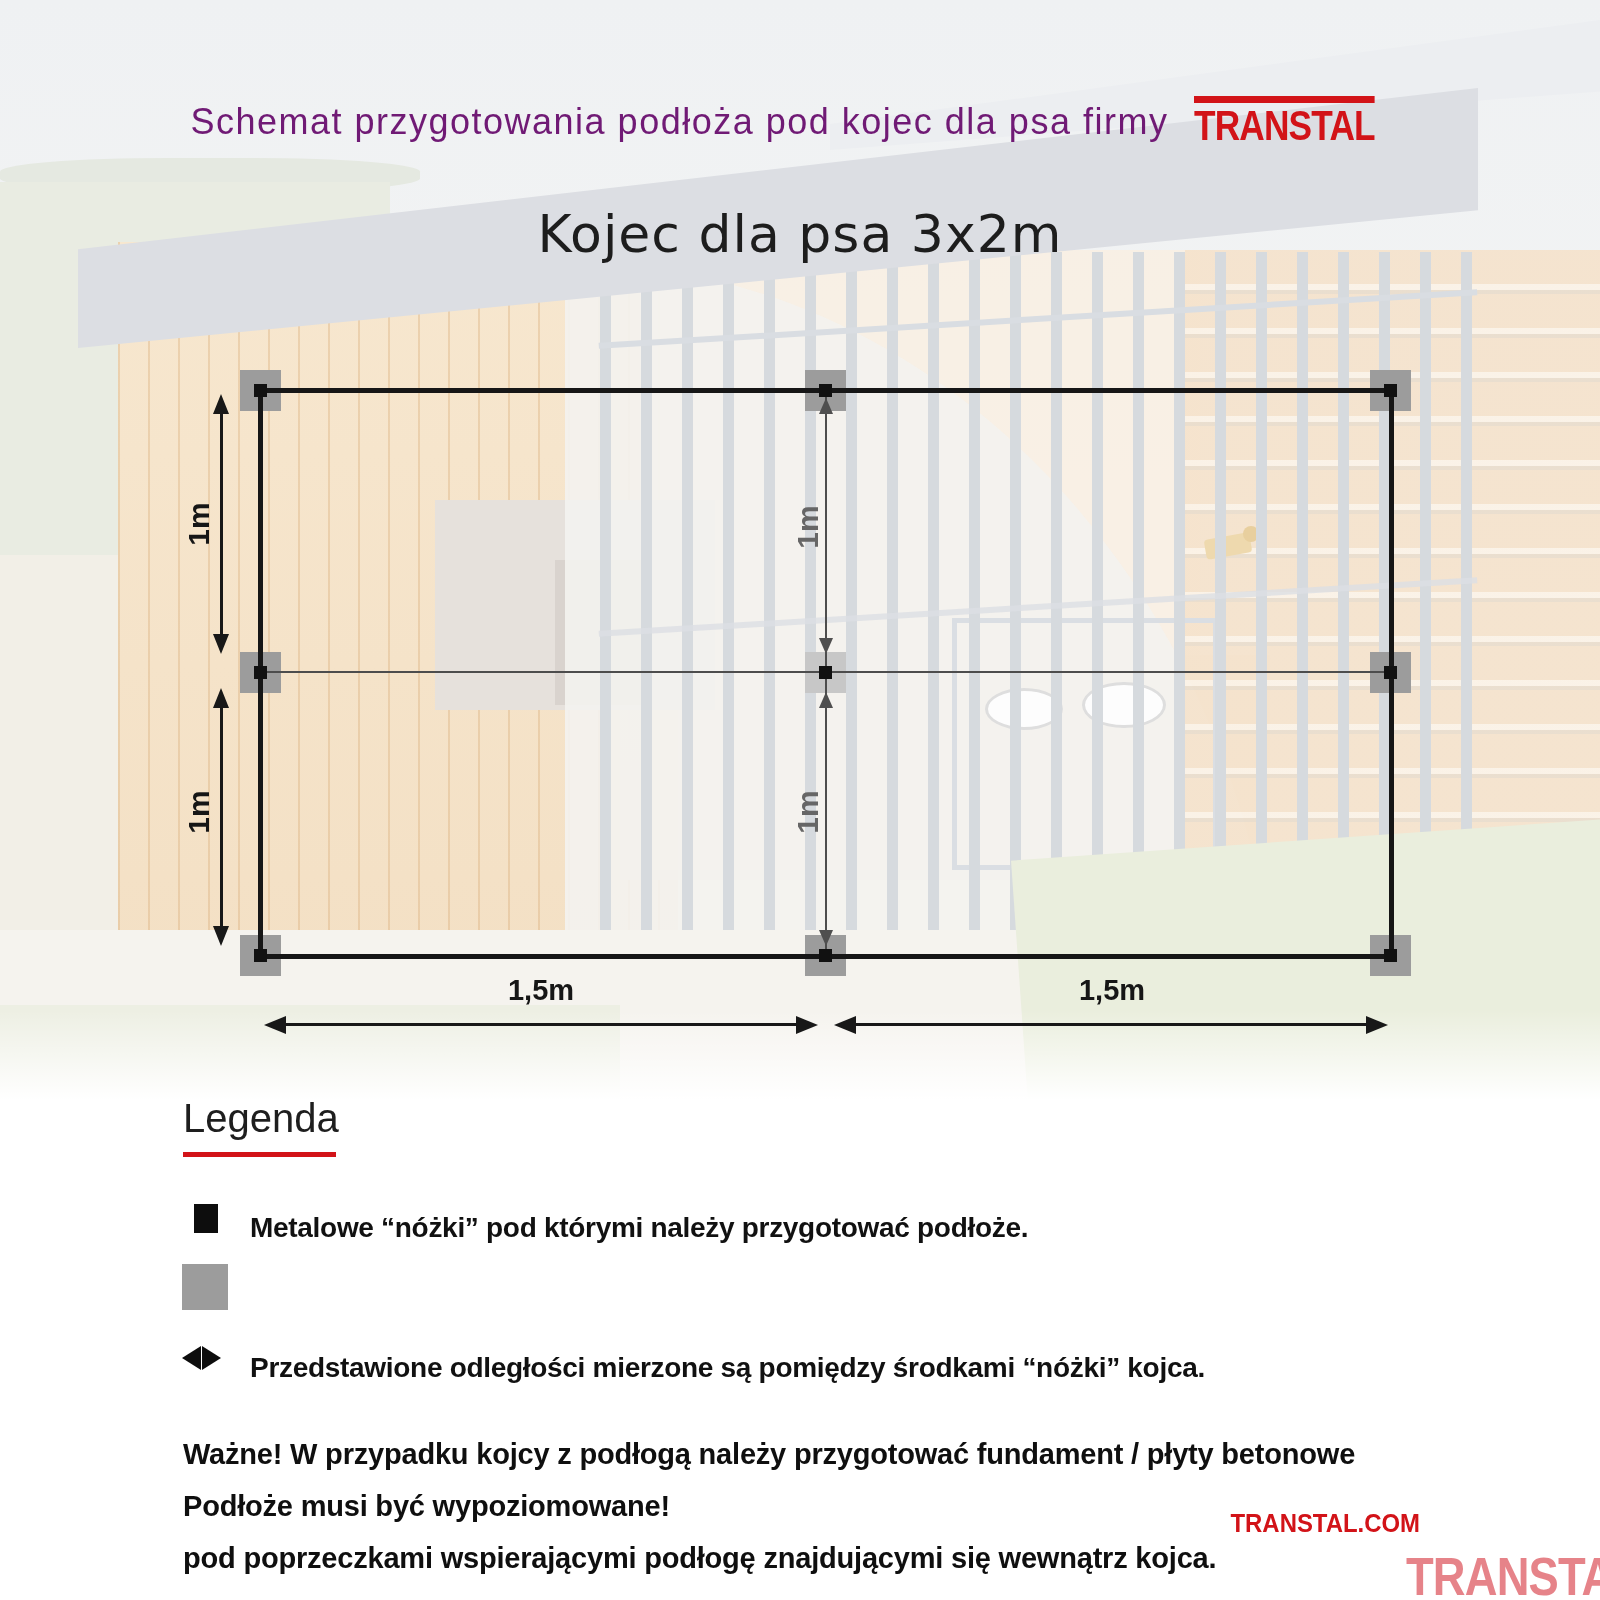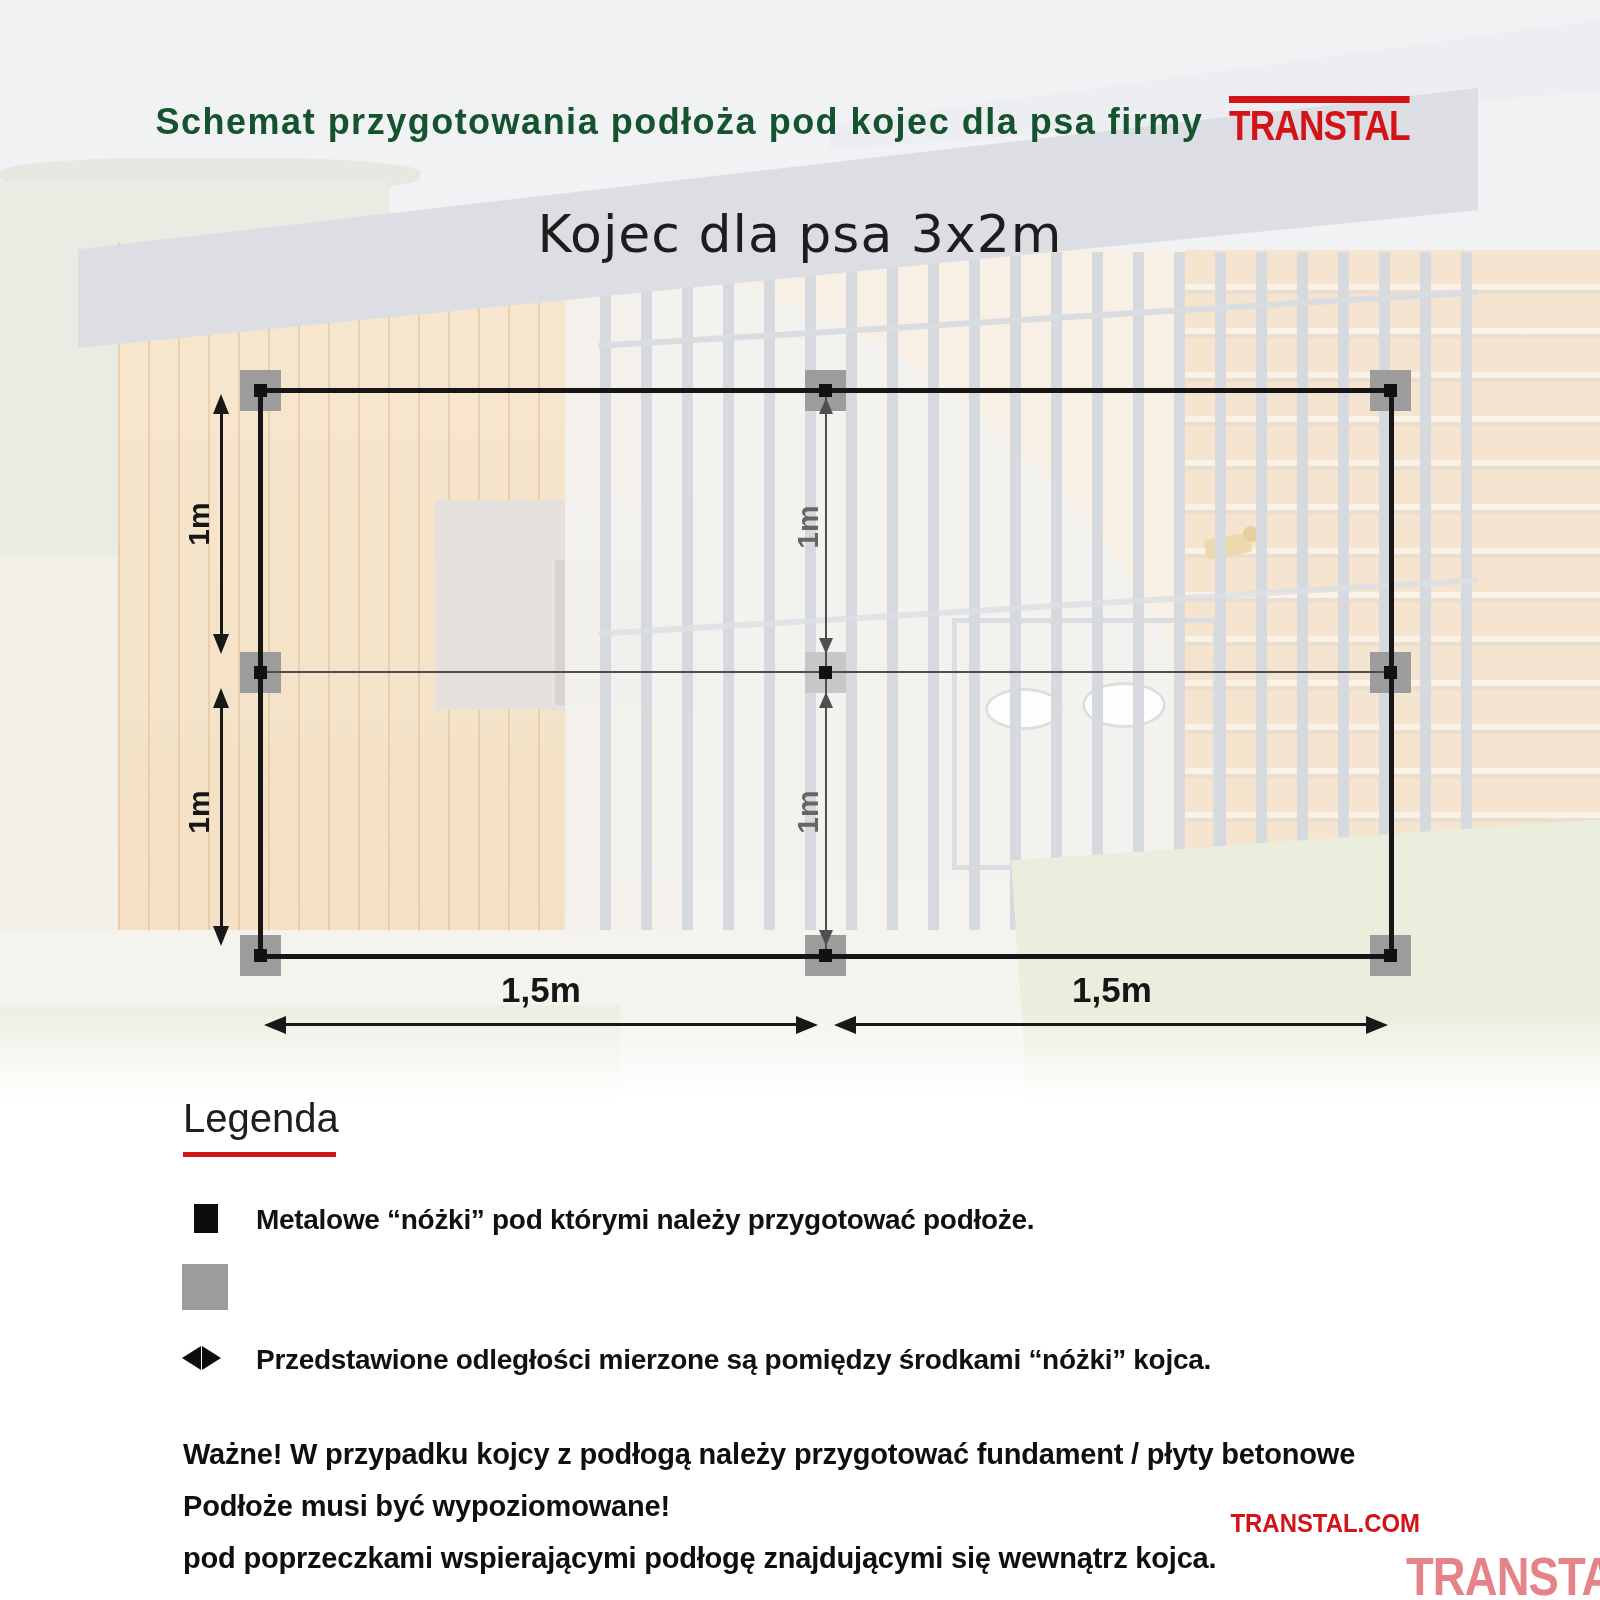--- a/index.html
+++ b/index.html
@@ -44,21 +44,21 @@
     clip-path:polygon(0 62%,100% 0,100% 47%,0 100%); }
   .concrete { left:0; top:930px; width:1600px; height:170px; background:#f5f3ee; }
   .grass-right { left:1020px; top:838px; width:640px; height:280px; background:#eaeedd; transform:rotate(-4deg); }
   .grass-bottom-left { left:0; top:1005px; width:620px; height:100px; background:#edefe3; }
   .bottom-fade { left:0; top:1010px; width:1600px; height:90px;
     background:linear-gradient(180deg,rgba(255,255,255,0),#ffffff); }
 
   
   .title-row { position:absolute; left:0; right:0; top:96px; display:flex;
     justify-content:center; align-items:center; gap:26px; z-index:3; }
-  .title { font-size:36px; font-weight:700; color:#14532d; letter-spacing:1.5px; white-space:nowrap; }
+  .title { font-size:36px; font-weight:400; color:#701a75; letter-spacing:1.5px; white-space:nowrap; }
   .brand-logo { display:inline-block; color:#d21318; font-weight:800;
     text-transform:uppercase; line-height:1; transform:scaleX(.84); transform-origin:left center; }
   .brand-logo .bar { display:block; height:7px; background:#d21318; margin-bottom:2px; }
   .brand-logo .word { font-size:42px; letter-spacing:-1px; }
   .subtitle { position:absolute; left:0; right:0; top:204px; text-align:center; z-index:3;
     font-family:"DejaVu Sans", sans-serif; font-size:52px; color:#1d1d1d; letter-spacing:1px; }
 
   
   .diagram { position:absolute; inset:0; z-index:4; }
   .pad { position:absolute; width:41px; height:41px; background:#9c9c9c; }
@@ -73,31 +73,31 @@
   .arr.up    { border-left:8px solid transparent; border-right:8px solid transparent; border-bottom:20px solid #181818; }
   .arr.down  { border-left:8px solid transparent; border-right:8px solid transparent; border-top:20px solid #181818; }
   .arr.left  { border-top:9px solid transparent; border-bottom:9px solid transparent; border-right:22px solid #181818; }
   .arr.right { border-top:9px solid transparent; border-bottom:9px solid transparent; border-left:22px solid #181818; }
   .arr.gray.up   { border-left-width:7px; border-right-width:7px; border-bottom:16px solid #4f4f4f; }
   .arr.gray.down { border-left-width:7px; border-right-width:7px; border-top:16px solid #4f4f4f; }
   .dim-label { position:absolute; font-weight:700; color:#161616; white-space:nowrap;
     transform:translate(-50%,-50%); }
   .dim-label.rot { transform:translate(-50%,-50%) rotate(-90deg); }
   .dim-label.v { font-size:30px; }
-  .dim-label.h { font-size:35px;text-align:right; }
+  .dim-label.h { font-size:29px;text-align:right; }
   .dim-label.grayed { color:#666; }
   .center-note { position:absolute; left:826px; top:622px; transform:translate(-50%,-50%);
     font-size:26px; color:#6f6f6f; white-space:nowrap; }
 
   
   .legend { position:absolute; inset:0; z-index:5; color:#111; }
   .legend-heading { position:absolute; left:183px; top:1096px; font-size:40px; color:#1e1e1e; }
   .legend-underline { position:absolute; left:183px; top:1152px; width:153px; height:5px; background:#d21318; }
-  .legend-item-text { position:absolute; left:256px; font-size:28px; font-weight:700;
-    letter-spacing:-0.3px; transform:translateY(-50%); white-space:nowrap; }
+  .legend-item-text { position:absolute; left:250px; font-size:28px; font-weight:700;
+    letter-spacing:-0.3px; transform:translateY(-50%); white-space:nowrap;margin-top:8px; }
   .icon-black-square { position:absolute; left:194px; top:1204px; width:24px; height:29px; background:#0d0d0d; }
   .icon-gray-square  { position:absolute; left:182px; top:1264px; width:46px; height:46px; background:#9c9c9c; }
   .icon-double-arrow { position:absolute; left:182px; top:1346px; display:flex; align-items:center; gap:1px; }
   .tri-l { width:0; height:0; border-top:12px solid transparent; border-bottom:12px solid transparent; border-right:19px solid #0d0d0d; }
   .tri-r { width:0; height:0; border-top:12px solid transparent; border-bottom:12px solid transparent; border-left:19px solid #0d0d0d; }
   .important { position:absolute; left:183px; top:1428px; width:1280px;
     font-size:29px; font-weight:700; letter-spacing:-0.2px; line-height:52px; color:#0f0f0f; }
   .important b { font-weight:700; }
 
   

